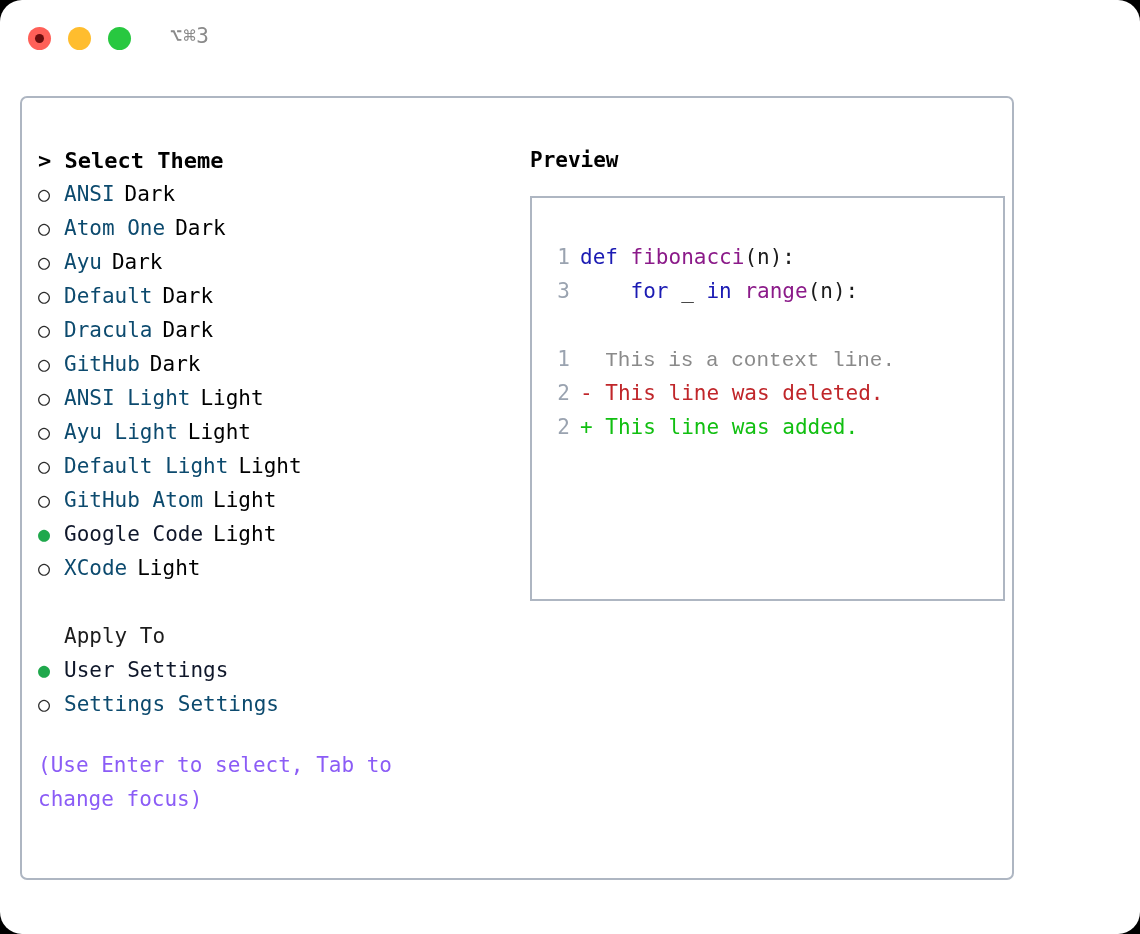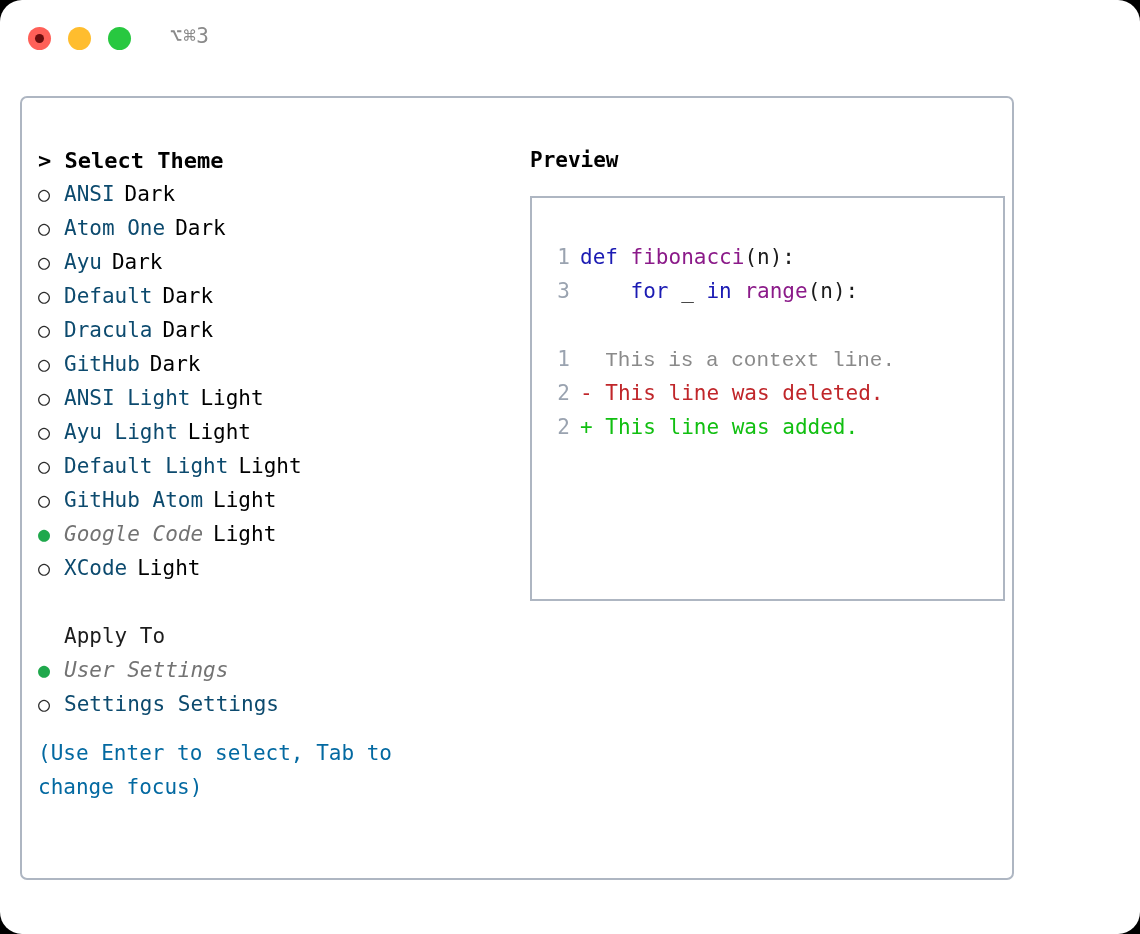--- a/index.html
+++ b/index.html
@@ -88,43 +88,43 @@
     display: inline-block;
     width: 26px;
     flex: 0 0 26px;
     font-size: 20px;
     line-height: 1;
   }
   .marker.empty { color: transparent; }
   .marker.hollow { color: #2b2b2b; }
   .marker.filled { color: #1fa84c; }
   .lbl-name { color: #0c4a6e; }
-  .lbl-name.sel { color: #737373; font-style: italic; }
+  .lbl-name.sel { color: #0f172a; }
   .tag {
     color: #000000;
     margin-left: 10px;
     text-align: right;
   }
   #heading-select {
     font-weight: bold;
     color: #000000;
     font-size: 22px;
   }
   #heading-apply {
     color: #1c1c1c;
     font-size: 21px;
     text-align: center;
   }
   .spacer-row { height: 34px; }
   #hint {
-    margin-top: 10px;
+    margin-top: 22px;
     width: 420px;
     font-size: 21px;
     line-height: 34px;
-    color: #0369a1;
+    color: #8b5cf6;
   }
   
   #right-col {
     position: absolute;
     left: 480px;
     top: 50px;
     width: 500px;
     padding-left: 28px;
   }
   #preview-title {

